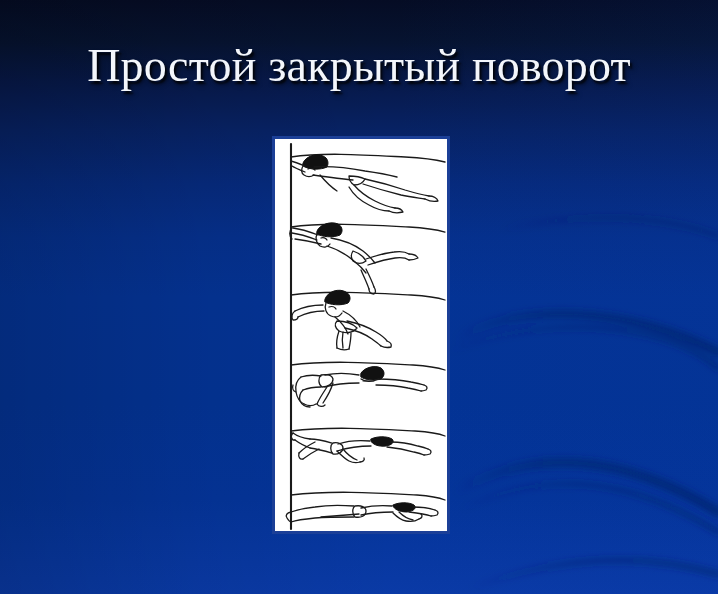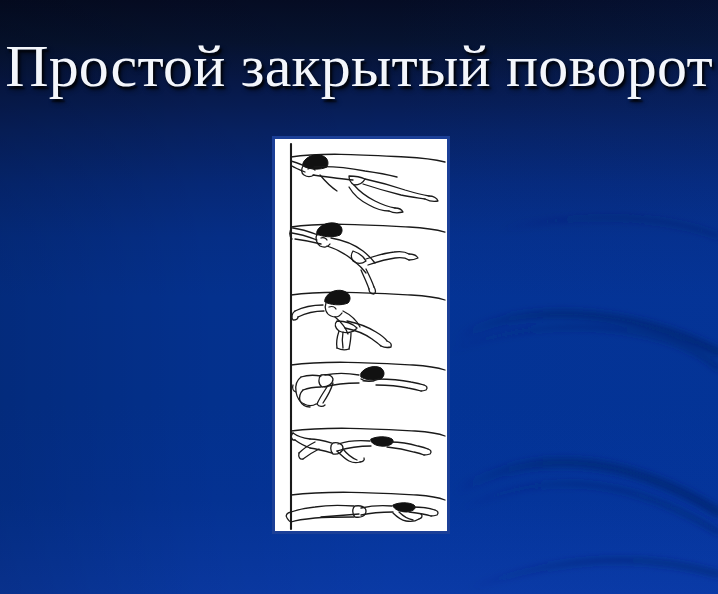--- a/index.html
+++ b/index.html
@@ -47,21 +47,21 @@
     position: absolute;
     inset: 0;
   }
   
   #title {
     position: absolute;
     left: 0;
     top: 38px;
     width: 718px;
     text-align: center;
-    font-size: 60px;
+    font-size: 46px;
     line-height: 56px;
     font-weight: 400;
     color: #f3f6fb;
     letter-spacing: 0.2px;
     text-shadow:
       2px 3px 2px rgba(0,0,0,0.75),
       3px 4px 5px rgba(0,0,0,0.45);
     white-space: nowrap;
   }
   

